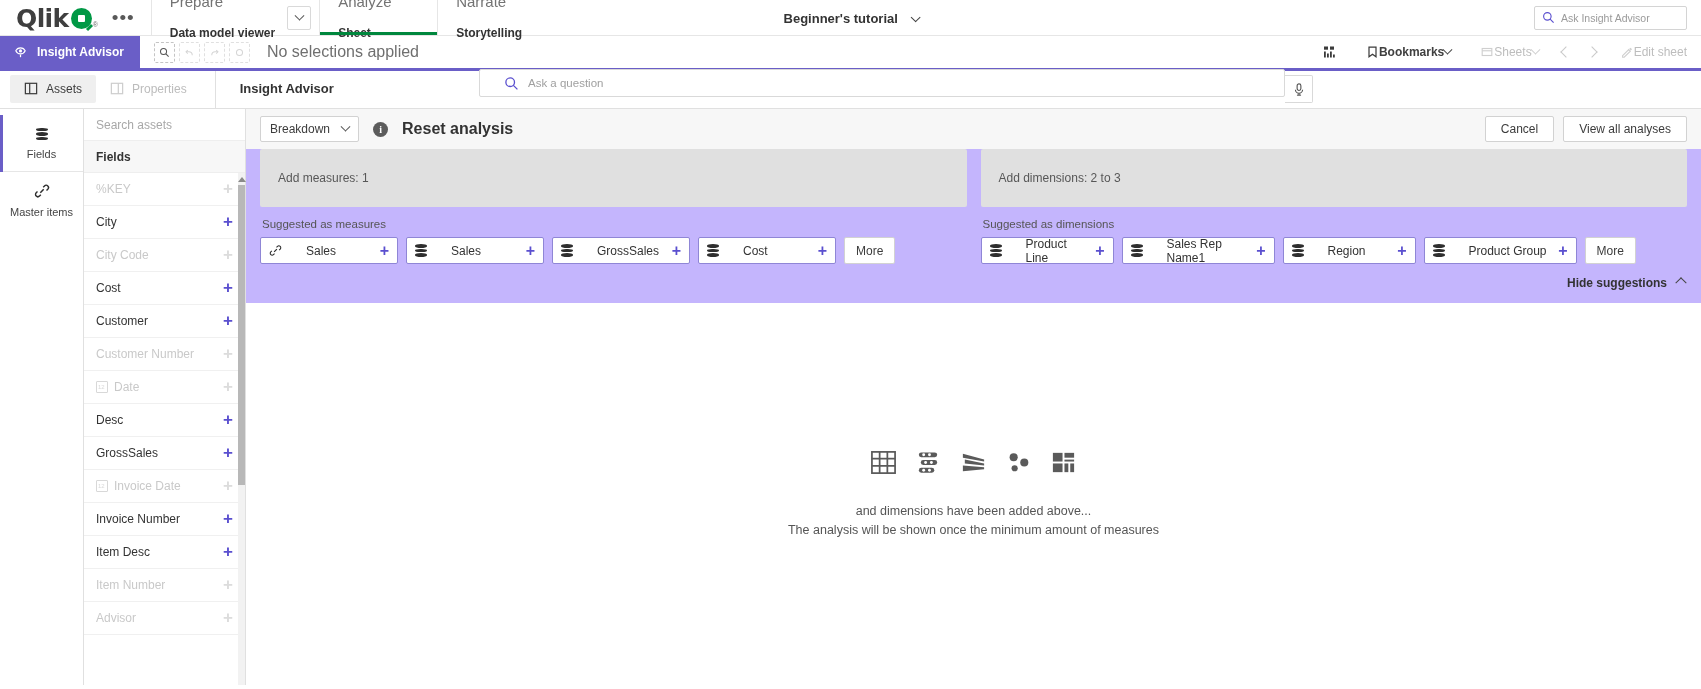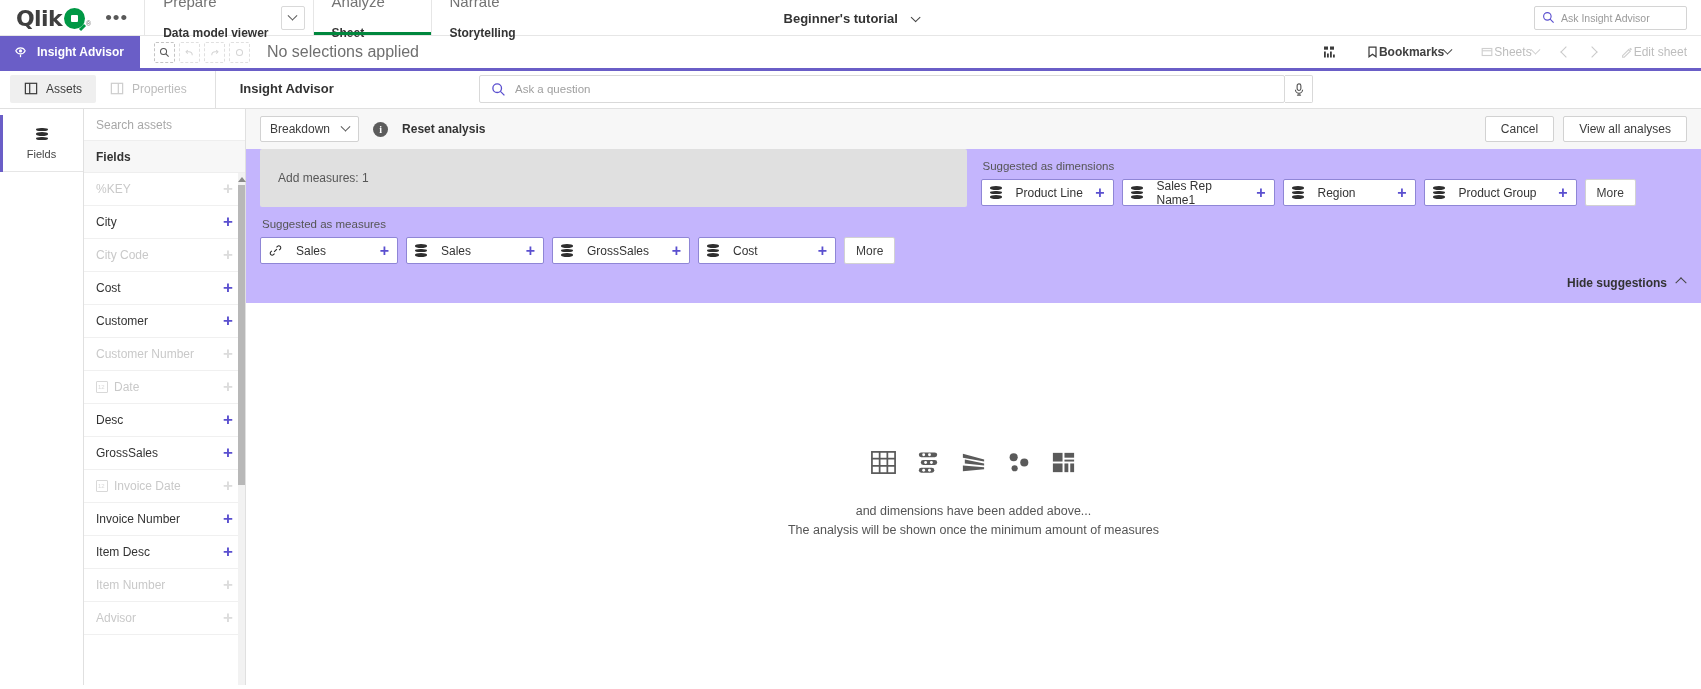--- a/index.html
+++ b/index.html
@@ -24,21 +24,21 @@
   }
   .logo-area {
     display: flex; align-items: center;
     padding: 0 14px 0 16px;
     gap: 12px;
     border-right: 1px solid #e6e6e6;
     height: 36px;
   }
   .qlik-logo { display: flex; align-items: baseline; }
   .qlik-word {
-    font-size: 22px; font-weight: bold; letter-spacing: -0.6px;
+    font-size: 25px; font-weight: bold; letter-spacing: -0.6px;
     color: #3f3f3f; font-family: "DejaVu Sans", sans-serif;
   }
   .qlik-q {
     width: 21px; height: 21px; border-radius: 50%;
     background: #009845; position: relative; margin-left: 2px;
     align-self: center;
   }
   .qlik-q::after {
     content: ""; position: absolute; width: 7px; height: 7px;
     background: #fff; border-radius: 1px; left: 7px; top: 7px;
@@ -138,24 +138,24 @@
     display: flex; align-items: center; gap: 8px;
     height: 28px; padding: 0 14px; border-radius: 2px;
     font-size: 12px; color: #3c3c3c;
   }
   .ap-tab.sel { background: #efefef; font-weight: normal; }
   .ap-tab.dis { color: #bcbcbc; }
   .subheader-divider { width: 1px; height: 40px; background: #e0e0e0; margin-left: 14px; }
   .ia-heading { font-size: 13px; font-weight: bold; color: #333; margin-left: 24px; }
 
   .search-q {
-    position: absolute; left: 479px; top: 6px;
+    position: absolute; left: 479px; top: 0;
     width: 806px; height: 28px;
     border: 1px solid #d9d9d9; border-radius: 2px;
-    display: flex; align-items: center; background: #fff;
+    display: flex; align-items: center; background: #fff; padding-left: 13px;
   }
   .search-q .ph { font-size: 11.5px; color: #a0a0a0; }
   .mic-btn {
     position: absolute; left: 1285px; top: 6px; width: 28px; height: 28px;
     border: 1px solid #d9d9d9; border-left: none; border-radius: 0 2px 2px 0;
     display: flex; align-items: center; justify-content: center; background: #fff;
   }
 
   
   .main { display: flex; height: 576px; }
@@ -227,21 +227,21 @@
   .breakdown-btn {
     height: 26px; min-width: 94px; border: 1px solid #d2d2d2; border-radius: 2px;
     background: #fff; display: flex; align-items: center; justify-content: space-between;
     gap: 12px; padding: 0 9px; font-size: 12px; color: #3c3c3c;
   }
   .info-icon {
     width: 15px; height: 15px; border-radius: 50%; background: #5c5c5c; color: #fff;
     font-size: 10px; font-weight: bold; display: flex; align-items: center; justify-content: center;
     font-family: "Liberation Serif", serif;
   }
-  .reset-link { font-size: 12px; font-weight: bold; color: #333; }
+  .reset-link { font-size: 16px; font-weight: bold; color: #333; }
   .tb-right { margin-left: auto; display: flex; gap: 9px; }
   .wbtn {
     height: 26px; padding: 0 15px; border: 1px solid #d2d2d2; border-radius: 2px;
     background: #fff; font-size: 12px; color: #3c3c3c;
     display: flex; align-items: center; justify-content: center;
   }
 
   .dropzones { display: flex; gap: 14px; padding: 0 14px; }
   .dz-col { flex: 1; }
   .dropzone {
@@ -252,21 +252,21 @@
   .sugg-label { font-size: 11.5px; color: #555; padding: 11px 0 7px 2px; }
   .chips { display: flex; gap: 8px; }
   .chip {
     height: 27px; border: 1px solid #8f86d6; border-radius: 2px; background: #fff;
     display: flex; align-items: center; justify-content: space-between;
     padding: 0 8px; font-size: 12px; color: #333; gap: 10px;
   }
   .chip.m { width: 138px; }
   .chip.d { width: 133px; }
   .chip.d.wide { width: 153px; }
-  .chip-left { display: flex; align-items: center; gap: 14px; overflow: hidden; }
+  .chip-left { display: flex; align-items: center; gap: 24px; overflow: hidden; }
   .chip .plus { font-size: 16px; line-height: 11px; }
   .more-chip {
     height: 27px; border: 1px solid #d2d2d2; border-radius: 2px; background: #fff;
     display: flex; align-items: center; justify-content: center; padding: 0 11px;
     font-size: 12px; color: #3c3c3c;
   }
 
   .hide-sugg {
     display: flex; align-items: flex-start; justify-content: flex-end; gap: 10px;
     padding: 12px 16px 0 0; font-size: 12px; font-weight: bold; color: #333;
@@ -464,20 +464,28 @@
 <div class="main">
 
   <div class="rail">
     <div class="rail-item sel">
       <span class="db-ic">
           <i></i>
           <i></i>
           <i></i>
         </span>
       <span>Fields</span>
+    </div>
+    <div class="rail-item">
+      <svg width="16" height="16" viewBox="0 0 16 16">
+        <path d="M6.3 9.7L9.7 6.3" stroke="#2e2e2e" stroke-width="1.5" fill="none"></path>
+        <path d="M9.2 4.2l1.3-1.3a2.3 2.3 0 0 1 3.3 3.3l-1.3 1.3" stroke="#2e2e2e" stroke-width="1.4" fill="none"></path>
+        <path d="M6.8 11.8l-1.3 1.3a2.3 2.3 0 0 1-3.3-3.3l1.3-1.3" stroke="#2e2e2e" stroke-width="1.4" fill="none"></path>
+      </svg>
+      <span>Master items</span>
     </div>
   </div>
 
   <div class="assets">
     <div class="asset-search">
       <span>Search assets</span>
     </div>
     <div class="asset-group">
       <span>Fields</span>
     </div>
@@ -642,20 +650,23 @@
                 </span>
                 <span>Cost</span>
               </span>
               <span class="plus">+</span>
             </div>
             <div class="more-chip">More</div>
           </div>
       </div>
 
       <div class="dz-col">
+        <div class="dropzone">
+          <span>Add dimensions: 2 to 3</span>
+        </div>
         <div class="sugg-label">Suggested as dimensions</div>
         <div class="chips" id="dimension-chips">
             <div class="chip d">
               <span class="chip-left">
                 <span class="db-ic">
                   <i></i>
                   <i></i>
                   <i></i>
                 </span>
                 <span>Product Line</span>

